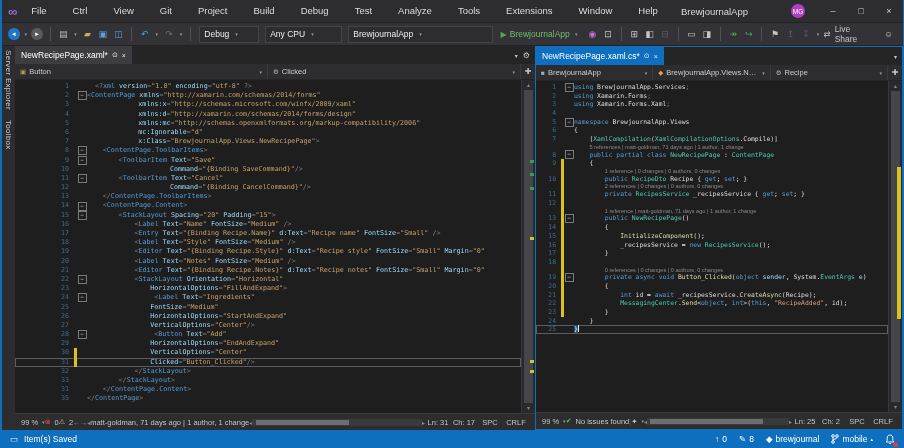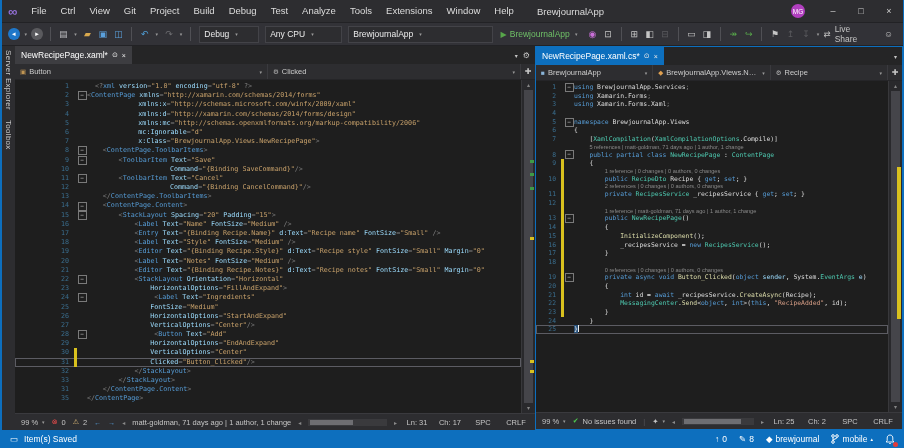--- a/index.html
+++ b/index.html
@@ -74,21 +74,21 @@
   .tk.sel{background:#264f78;color:#ffffff;}
   .caret{display:inline-block;width:1px;height:7px;background:#efefef;vertical-align:-1px;}
   .vscroll{width:13px;background:#29292c;border-left:1px solid #38383b;position:relative;flex:0 0 auto;}
   .vscroll .sarr{position:absolute;left:0;width:100%;text-align:center;color:#858585;font-size:6px;line-height:10px;}
   .vscroll .thumb{position:absolute;left:2px;right:2px;background:#45454a;}
   .vmark{position:absolute;right:1px;width:4px;height:3px;}
   .vmark.green{background:#3f9b46;}
   .vmark.yellow{background:#d9c11e;}
   
   .health{height:16px;background:#2d2d30;border-top:1px solid #3a3a3e;display:flex;align-items:center;
-    font-size:7.5px;color:#c5c5c5;padding:0 6px;gap:7px;flex:0 0 auto;}
+    font-size:7.5px;color:#c5c5c5;padding:0 6px;flex:0 0 auto;}
   .health .zl{display:flex;align-items:center;gap:4px;}
   .health .zarr{font-size:5px;color:#9a9a9a;}
   .erricon{color:#f14c4c;font-size:7px;}
   .warnicon{color:#e5c07b;font-size:7px;}
   .okicon{color:#4ec94e;font-size:7px;}
   .navarr{color:#569cd6;font-size:7px;}
   .miniarr{color:#8a8a8a;font-size:6px;}
   .hscroll{flex:1;height:7px;background:#3a3a3d;position:relative;}
   .hthumb{position:absolute;top:1px;bottom:1px;background:#6e6e72;}
   .health .stat{min-width:26px;text-align:center;}
@@ -100,21 +100,21 @@
   .bellwrap{position:relative;display:flex;}
   .badge{position:absolute;right:-3px;bottom:-2px;width:5px;height:5px;border-radius:50%;background:#e03b3b;}
 </style>
 </head>
 <body>
 
 <div class="window">
 
   <div class="titlebar">
     <span class="vslogo">∞</span>
-    <div id="menu-items" style="display:flex;">
+    <div id="menu-items" style="display:flex;gap:12px;">
         <div class="menu-item">File</div>
         <div class="menu-item">Ctrl</div>
         <div class="menu-item">View</div>
         <div class="menu-item">Git</div>
         <div class="menu-item">Project</div>
         <div class="menu-item">Build</div>
         <div class="menu-item">Debug</div>
         <div class="menu-item">Test</div>
         <div class="menu-item">Analyze</div>
         <div class="menu-item">Tools</div>

